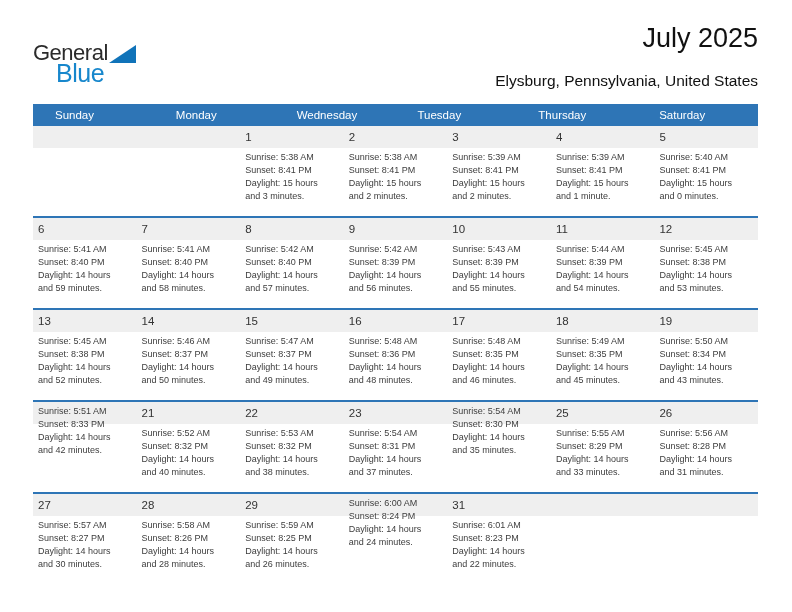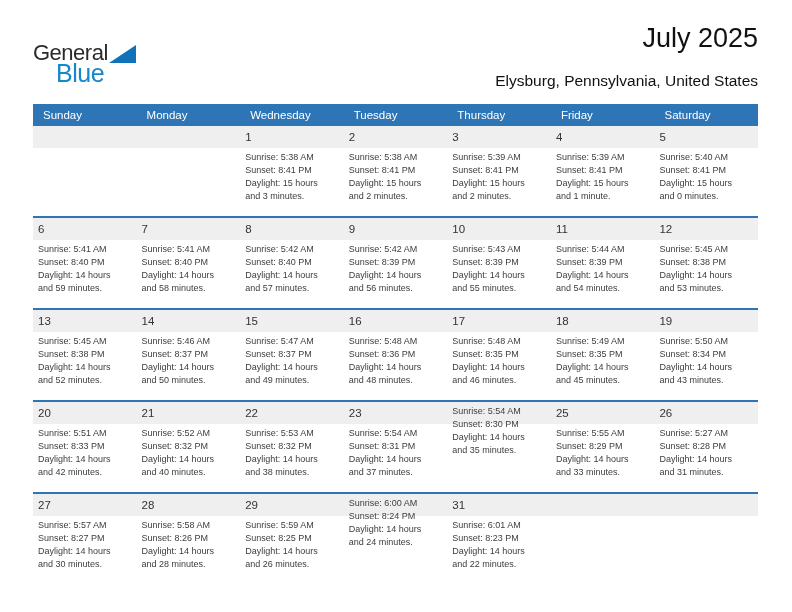--- a/index.html
+++ b/index.html
@@ -17,21 +17,21 @@
 
   
   .title-block { position:absolute; right:34px; top:23px; text-align:right; }
   .title { font-size:27px; color:#111111; font-weight:400; }
   .subtitle { font-size:15.5px; color:#111111; margin-top:18px; font-weight:400; }
 
   
   .cal { position:absolute; left:33px; top:104px; width:725px; }
   .thead { display:flex; background:#2e75b6; height:22px; }
   .th { flex:1; color:#ffffff; font-size:11.5px; line-height:22px;
-    padding-left:10px; overflow:hidden; white-space:nowrap; }
+    padding-left:22px; overflow:hidden; white-space:nowrap; }
 
   .week { position:relative; height:90px; }
   .week.bordered { border-top:2px solid #2e75b6; height:92px; }
   .strip { position:absolute; left:0; top:0; right:0; height:22px; background:#efefef; }
   .cells { position:relative; display:flex; }
   .cell { flex:1; overflow:hidden; }
   .daynum { height:22px; line-height:23px; font-size:11.5px; color:#333333;
     padding-left:5px; }
   .details { padding:3px 2px 0 5px; font-size:9px; line-height:13px; color:#3d3d3d; }
   .line { white-space:nowrap; }
@@ -56,21 +56,20 @@
     <div class="subtitle">Elysburg, Pennsylvania, United States</div>
   </div>
 
   <div class="cal">
     <div class="thead">
       <div class="th">Sunday</div>
       <div class="th">Monday</div>
       <div class="th">Wednesday</div>
       <div class="th">Tuesday</div>
       <div class="th">Thursday</div>
-      <div class="th">Friday</div>
       <div class="th">Saturday</div>
     </div>
     <div id="weeks">
         <div class="week">
           <div class="strip"></div>
           <div class="cells">
             <div class="cell"></div>
             <div class="cell"></div>
             <div class="cell">
               <div class="daynum">1</div>
@@ -252,21 +251,20 @@
                 <div class="line">Daylight: 14 hours</div>
                 <div class="line">and 43 minutes.</div>
               </div>
             </div>
           </div>
         </div>
         <div class="week bordered">
           <div class="strip"></div>
           <div class="cells">
             <div class="cell">
-              <div class="daynum">20</div>
               <div class="details">
                 <div class="line">Sunrise: 5:51 AM</div>
                 <div class="line">Sunset: 8:33 PM</div>
                 <div class="line">Daylight: 14 hours</div>
                 <div class="line">and 42 minutes.</div>
               </div>
             </div>
             <div class="cell">
               <div class="daynum">21</div>
               <div class="details">
@@ -307,21 +305,21 @@
               <div class="details">
                 <div class="line">Sunrise: 5:55 AM</div>
                 <div class="line">Sunset: 8:29 PM</div>
                 <div class="line">Daylight: 14 hours</div>
                 <div class="line">and 33 minutes.</div>
               </div>
             </div>
             <div class="cell">
               <div class="daynum">26</div>
               <div class="details">
-                <div class="line">Sunrise: 5:27 AM</div>
+                <div class="line">Sunrise: 5:56 AM</div>
                 <div class="line">Sunset: 8:28 PM</div>
                 <div class="line">Daylight: 14 hours</div>
                 <div class="line">and 31 minutes.</div>
               </div>
             </div>
           </div>
         </div>
         <div class="week bordered">
           <div class="strip"></div>
           <div class="cells">

